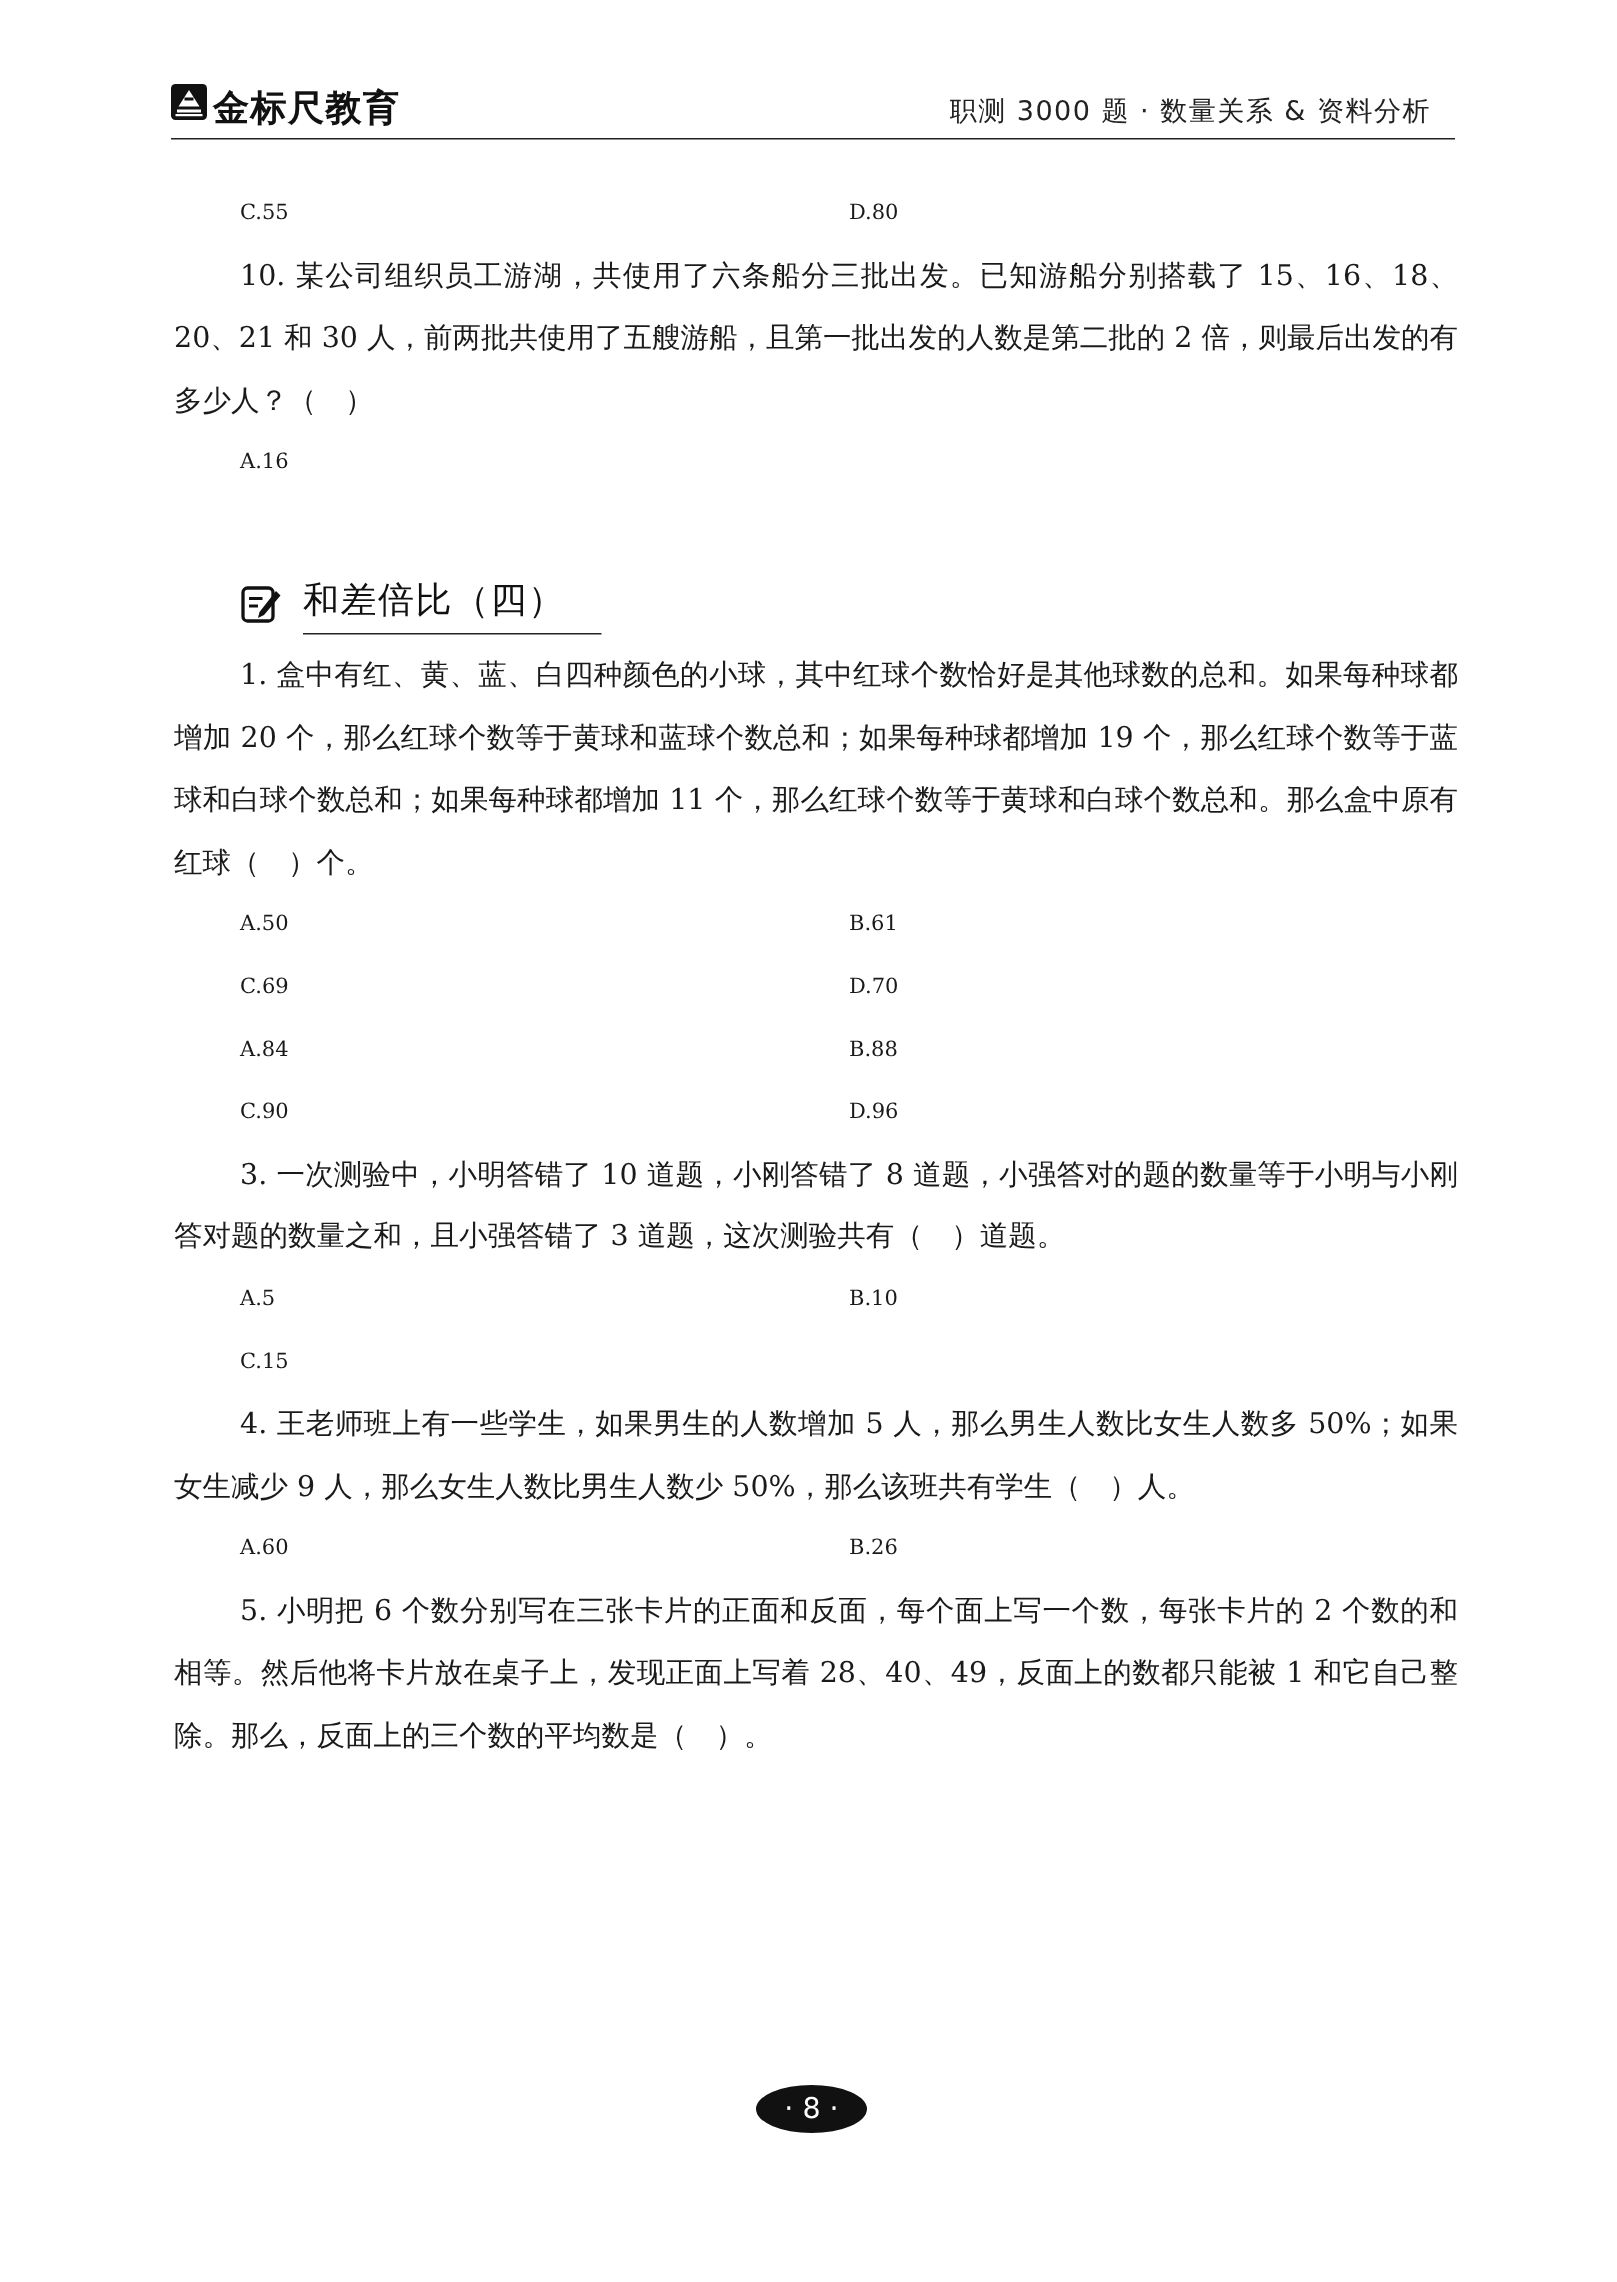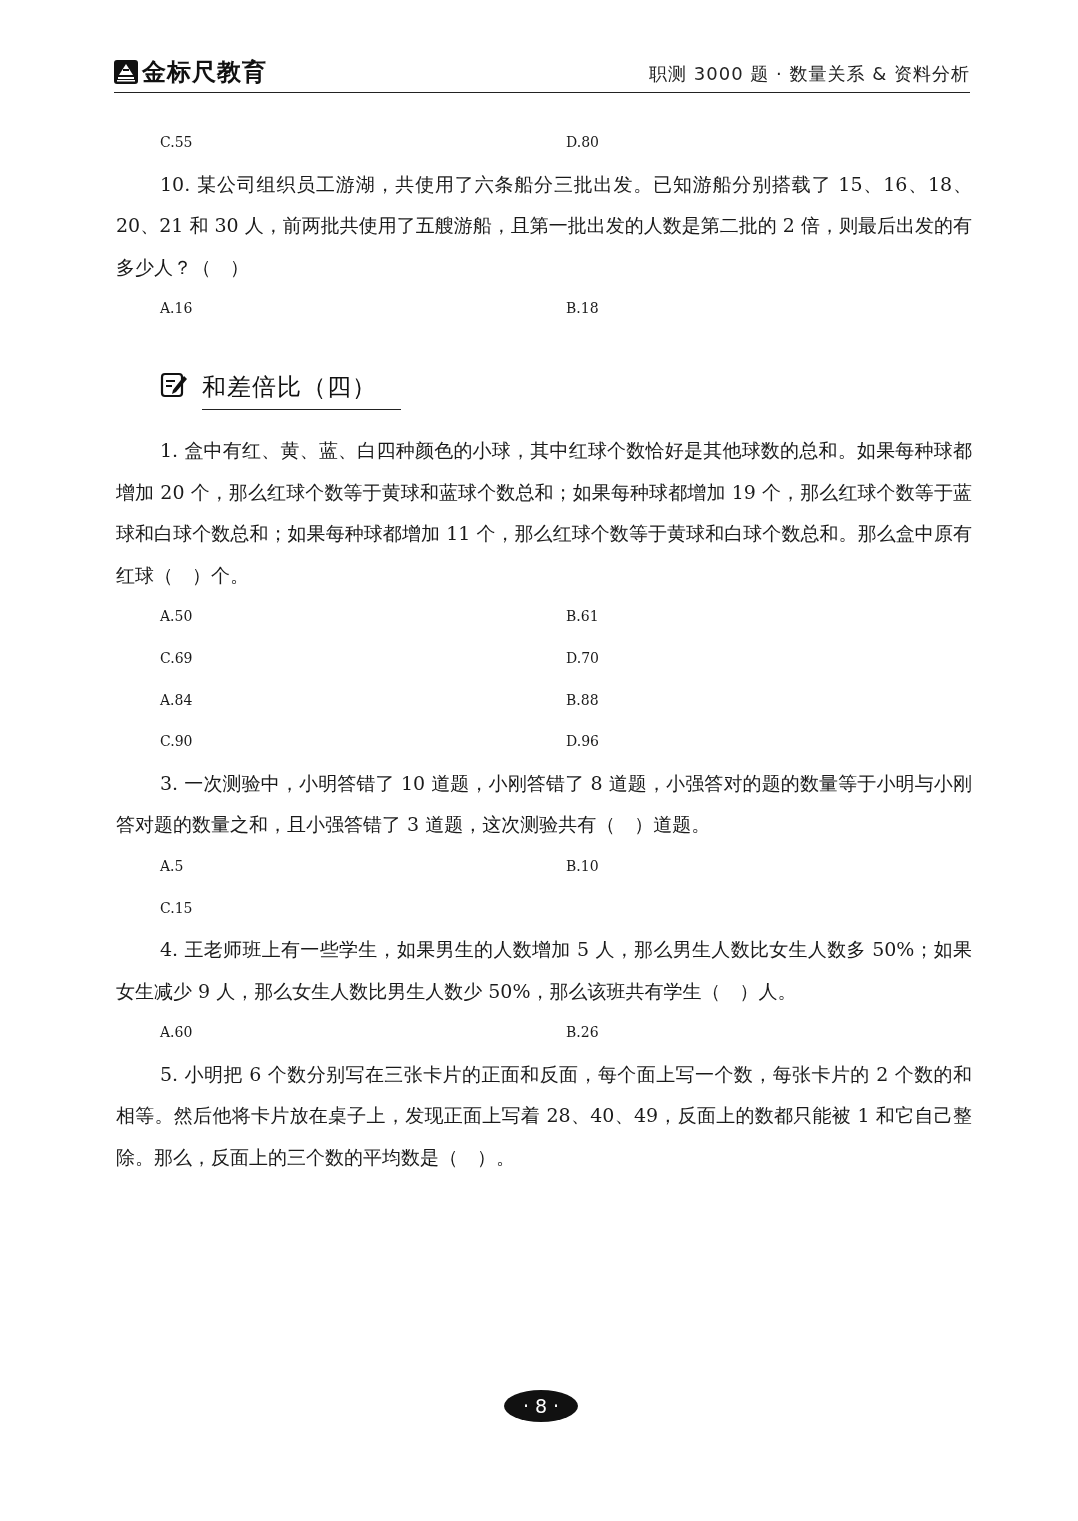--- a/index.html
+++ b/index.html
@@ -6,45 +6,45 @@
   body {
     width: 1078px; height: 1521px; position: relative; overflow: hidden;
     font-family: "DejaVu Serif", "Liberation Serif", serif;
     color: #1a1a1a;
   }
   .header {
     position: absolute; left: 114px; top: 52px; width: 856px; height: 40px;
     border-bottom: 1.5px solid #222;
   }
   .logo {
-    position: absolute; left: 0; top: 4px; display: flex; align-items: center;
+    position: absolute; left: 0; top: 4px; display: flex; 
   }
   .logo-mark {
     width: 24px; height: 24px; background: #111; border-radius: 3px; position: relative;
     margin-right: 4px;
   }
   .logo-mark svg { position: absolute; left: 0; top: 0; }
   .logo-text {
     font-family: "DejaVu Sans", sans-serif; font-weight: bold; font-size: 24px;
     letter-spacing: 1px; color: #111;
   }
   .header-right {
-    position: absolute; right: 0; top: 10px;
+    position: absolute; right: 16px; top: 10px;
     font-family: "DejaVu Sans", sans-serif; font-size: 18px; color: #222; letter-spacing: 1px;
   }
   .content {
     position: absolute; left: 116px; top: 122px; width: 856px;
   }
   .para { font-size: 19px; line-height: 41.6px; text-indent: 44px; text-align: justify; }
   .opts { display: flex; height: 41.6px; line-height: 41.6px; font-size: 14px; padding-left: 44px; }
   .opts .opt { width: 428px; }
   .section {
     position: relative; height: 100px; display: flex; align-items: flex-end; padding-left: 44px;
   }
-  .section-inner { display: flex; margin-bottom: 20px; }
+  .section-inner { display: flex; align-items: center; margin-bottom: 7px; }
   .section-icon { width: 28px; height: 28px; margin-right: 14px; }
   .section-title {
     font-family: "DejaVu Sans", sans-serif; font-size: 24px; color: #111;
     border-bottom: 1.5px solid #222; padding-bottom: 6px; padding-right: 24px; letter-spacing: 1px;
   }
   .page-num {
     position: absolute; left: 504px; top: 1390px; width: 74px; height: 32px;
     background: #111; border-radius: 50%; color: #fff; text-align: center;
     font-family: "DejaVu Sans", sans-serif; font-size: 19px; line-height: 32px;
   }
@@ -71,21 +71,20 @@
 
   <div class="opts">
     <span class="opt">C.55</span>
     <span class="opt">D.80</span>
   </div>
 
   <div>
     <div class="para">10. 某公司组织员工游湖，共使用了六条船分三批出发。已知游船分别搭载了 15、16、18、20、21 和 30 人，前两批共使用了五艘游船，且第一批出发的人数是第二批的 2 倍，则最后出发的有多少人？（　）</div>
     <div class="opts">
       <span class="opt">A.16</span>
-      <span class="opt">B.18</span>
     </div>
   </div>
 
   <div class="section">
     <div class="section-inner">
       <svg class="section-icon" viewBox="0 0 28 28">
         <rect x="2" y="3" width="20" height="22" rx="3" fill="none" stroke="#111" stroke-width="2.2"></rect>
         <line x1="6" y1="10" x2="15" y2="10" stroke="#111" stroke-width="2"></line>
         <line x1="6" y1="15" x2="12" y2="15" stroke="#111" stroke-width="2"></line>
         <polygon points="24,5 27,8 16,21 12,23 13,19" fill="#111"></polygon>

